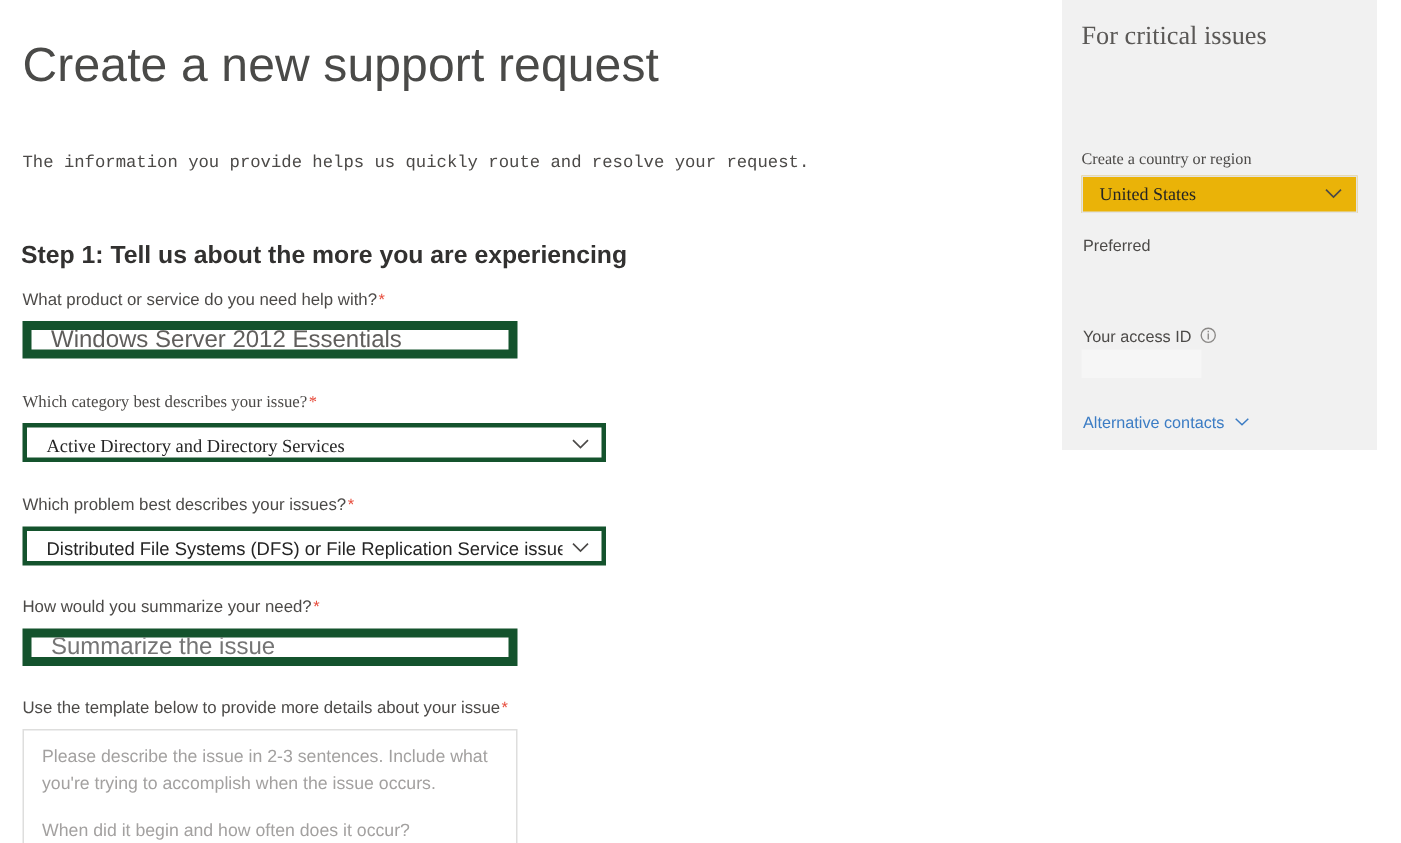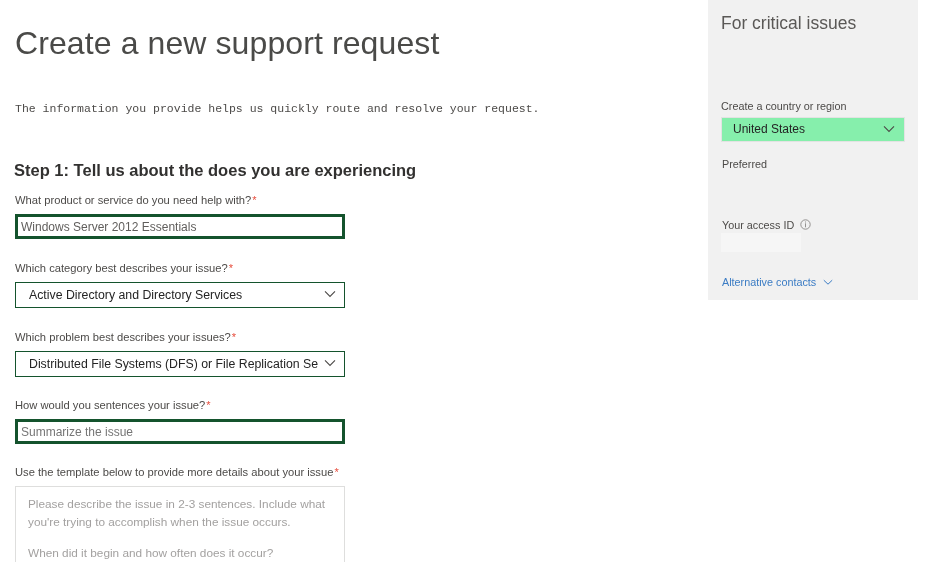--- a/index.html
+++ b/index.html
@@ -77,40 +77,40 @@
   .req-mark {
     color: #e74c3c;
     font-size: 11px;
     margin-left: 1px;
   }
 
   .text-input {
     box-sizing: border-box;
     width: 330px;
     height: 25px;
-    border: 3px solid #14532d;
+    border: 6px solid #14532d;
     background: #ffffff;
     font-family: "Liberation Sans", sans-serif;
-    font-size: 12px;
+    font-size: 16px;
     color: #605e5c;
-    padding: 0 8px 0 3px;
+    padding: 0 8px 0 13px;
     line-height: 23px;
     outline: none;
     display: block;
   }
   .text-input.placeholder-style {
     color: #a19f9d;
   }
 
   .select-wrap {
     position: relative;
     box-sizing: border-box;
-    width: 330px;
+    width: 389px;
     height: 26px;
-    border: 1px solid #14532d;
+    border: 3px solid #14532d;
     background: #ffffff;
     overflow: hidden;
   }
   .select-value {
     position: absolute;
     left: 13px;
     top: 0;
     right: 26px;
     height: 24px;
     line-height: 24px;
@@ -146,20 +146,21 @@
 
   
   #critical-panel {
     position: absolute;
     left: 708px;
     top: 0;
     width: 210px;
     height: 300px;
     background: #f1f1f1;
     box-sizing: border-box;
+    font-family: Liberation Serif, serif;
   }
 
   #panel-title {
     position: absolute;
     left: 13px;
     top: 11px;
     font-size: 17.5px;
     font-weight: 300;
     color: #5a5856;
     line-height: 24px;
@@ -185,21 +186,21 @@
     line-height: 14px;
     white-space: nowrap;
   }
 
   #country-select {
     position: absolute;
     left: 13px;
     top: 117px;
     width: 184px;
     height: 25px;
-    background: #86efac;
+    background: #eab308;
     border: 1px solid #e3e3e3;
     box-sizing: border-box;
     padding-left: 16px;
   }
   #country-select .select-value {
     left: 11px;
     right: 24px;
     height: 23px;
     line-height: 23px;
     font-size: 12px;
@@ -259,30 +260,30 @@
 </style>
 </head>
 <body>
 
 <div id="main-form">
 
   <h1 id="page-title">Create a new support request</h1>
 
   <p id="intro-text">The information you provide helps us quickly route and resolve your request.</p>
 
-  <h2 id="step-heading">Step 1: Tell us about the does you are experiencing</h2>
+  <h2 id="step-heading">Step 1: Tell us about the more you are experiencing</h2>
 
   <div class="field-group" style="top:193px;">
     <div class="field-label">
       <span>What product or service do you need help with?</span><span class="req-mark">*</span>
     </div>
     <input class="text-input" type="text" id="product-input" value="Windows Server 2012 Essentials" style="">
   </div>
 
-  <div class="field-group" style="top:261px;">
+  <div class="field-group" style="top:261px;font-family:Liberation Serif, serif;">
     <div class="field-label">
       <span>Which category best describes your issue?</span><span class="req-mark">*</span>
     </div>
     <div class="select-wrap">
       <div class="select-value">Active Directory and Directory Services</div>
       <span class="chev">
         <svg width="12" height="8" viewBox="0 0 12 8">
             <path d="M1 1.4 L6 6.4 L11 1.4" fill="none" stroke="#4c4a48" stroke-width="1.1"></path>
           </svg>
       </span>
@@ -298,21 +299,21 @@
       <span class="chev">
         <svg width="12" height="8" viewBox="0 0 12 8">
             <path d="M1 1.4 L6 6.4 L11 1.4" fill="none" stroke="#4c4a48" stroke-width="1.1"></path>
           </svg>
       </span>
     </div>
   </div>
 
   <div class="field-group" style="top:398px;">
     <div class="field-label">
-      <span>How would you sentences your issue?</span><span class="req-mark">*</span>
+      <span>How would you summarize your need?</span><span class="req-mark">*</span>
     </div>
     <input class="text-input placeholder-style" type="text" id="summary-input" placeholder="Summarize the issue" style="">
   </div>
 
   <div class="field-group" style="top:465px;">
     <div class="field-label">
       <span>Use the template below to provide more details about your issue</span><span class="req-mark">*</span>
     </div>
     <div class="textarea-box" style="height:110px;">
       <p>Please describe the issue in 2-3 sentences. Include what you're trying to accomplish when the issue occurs.</p>

